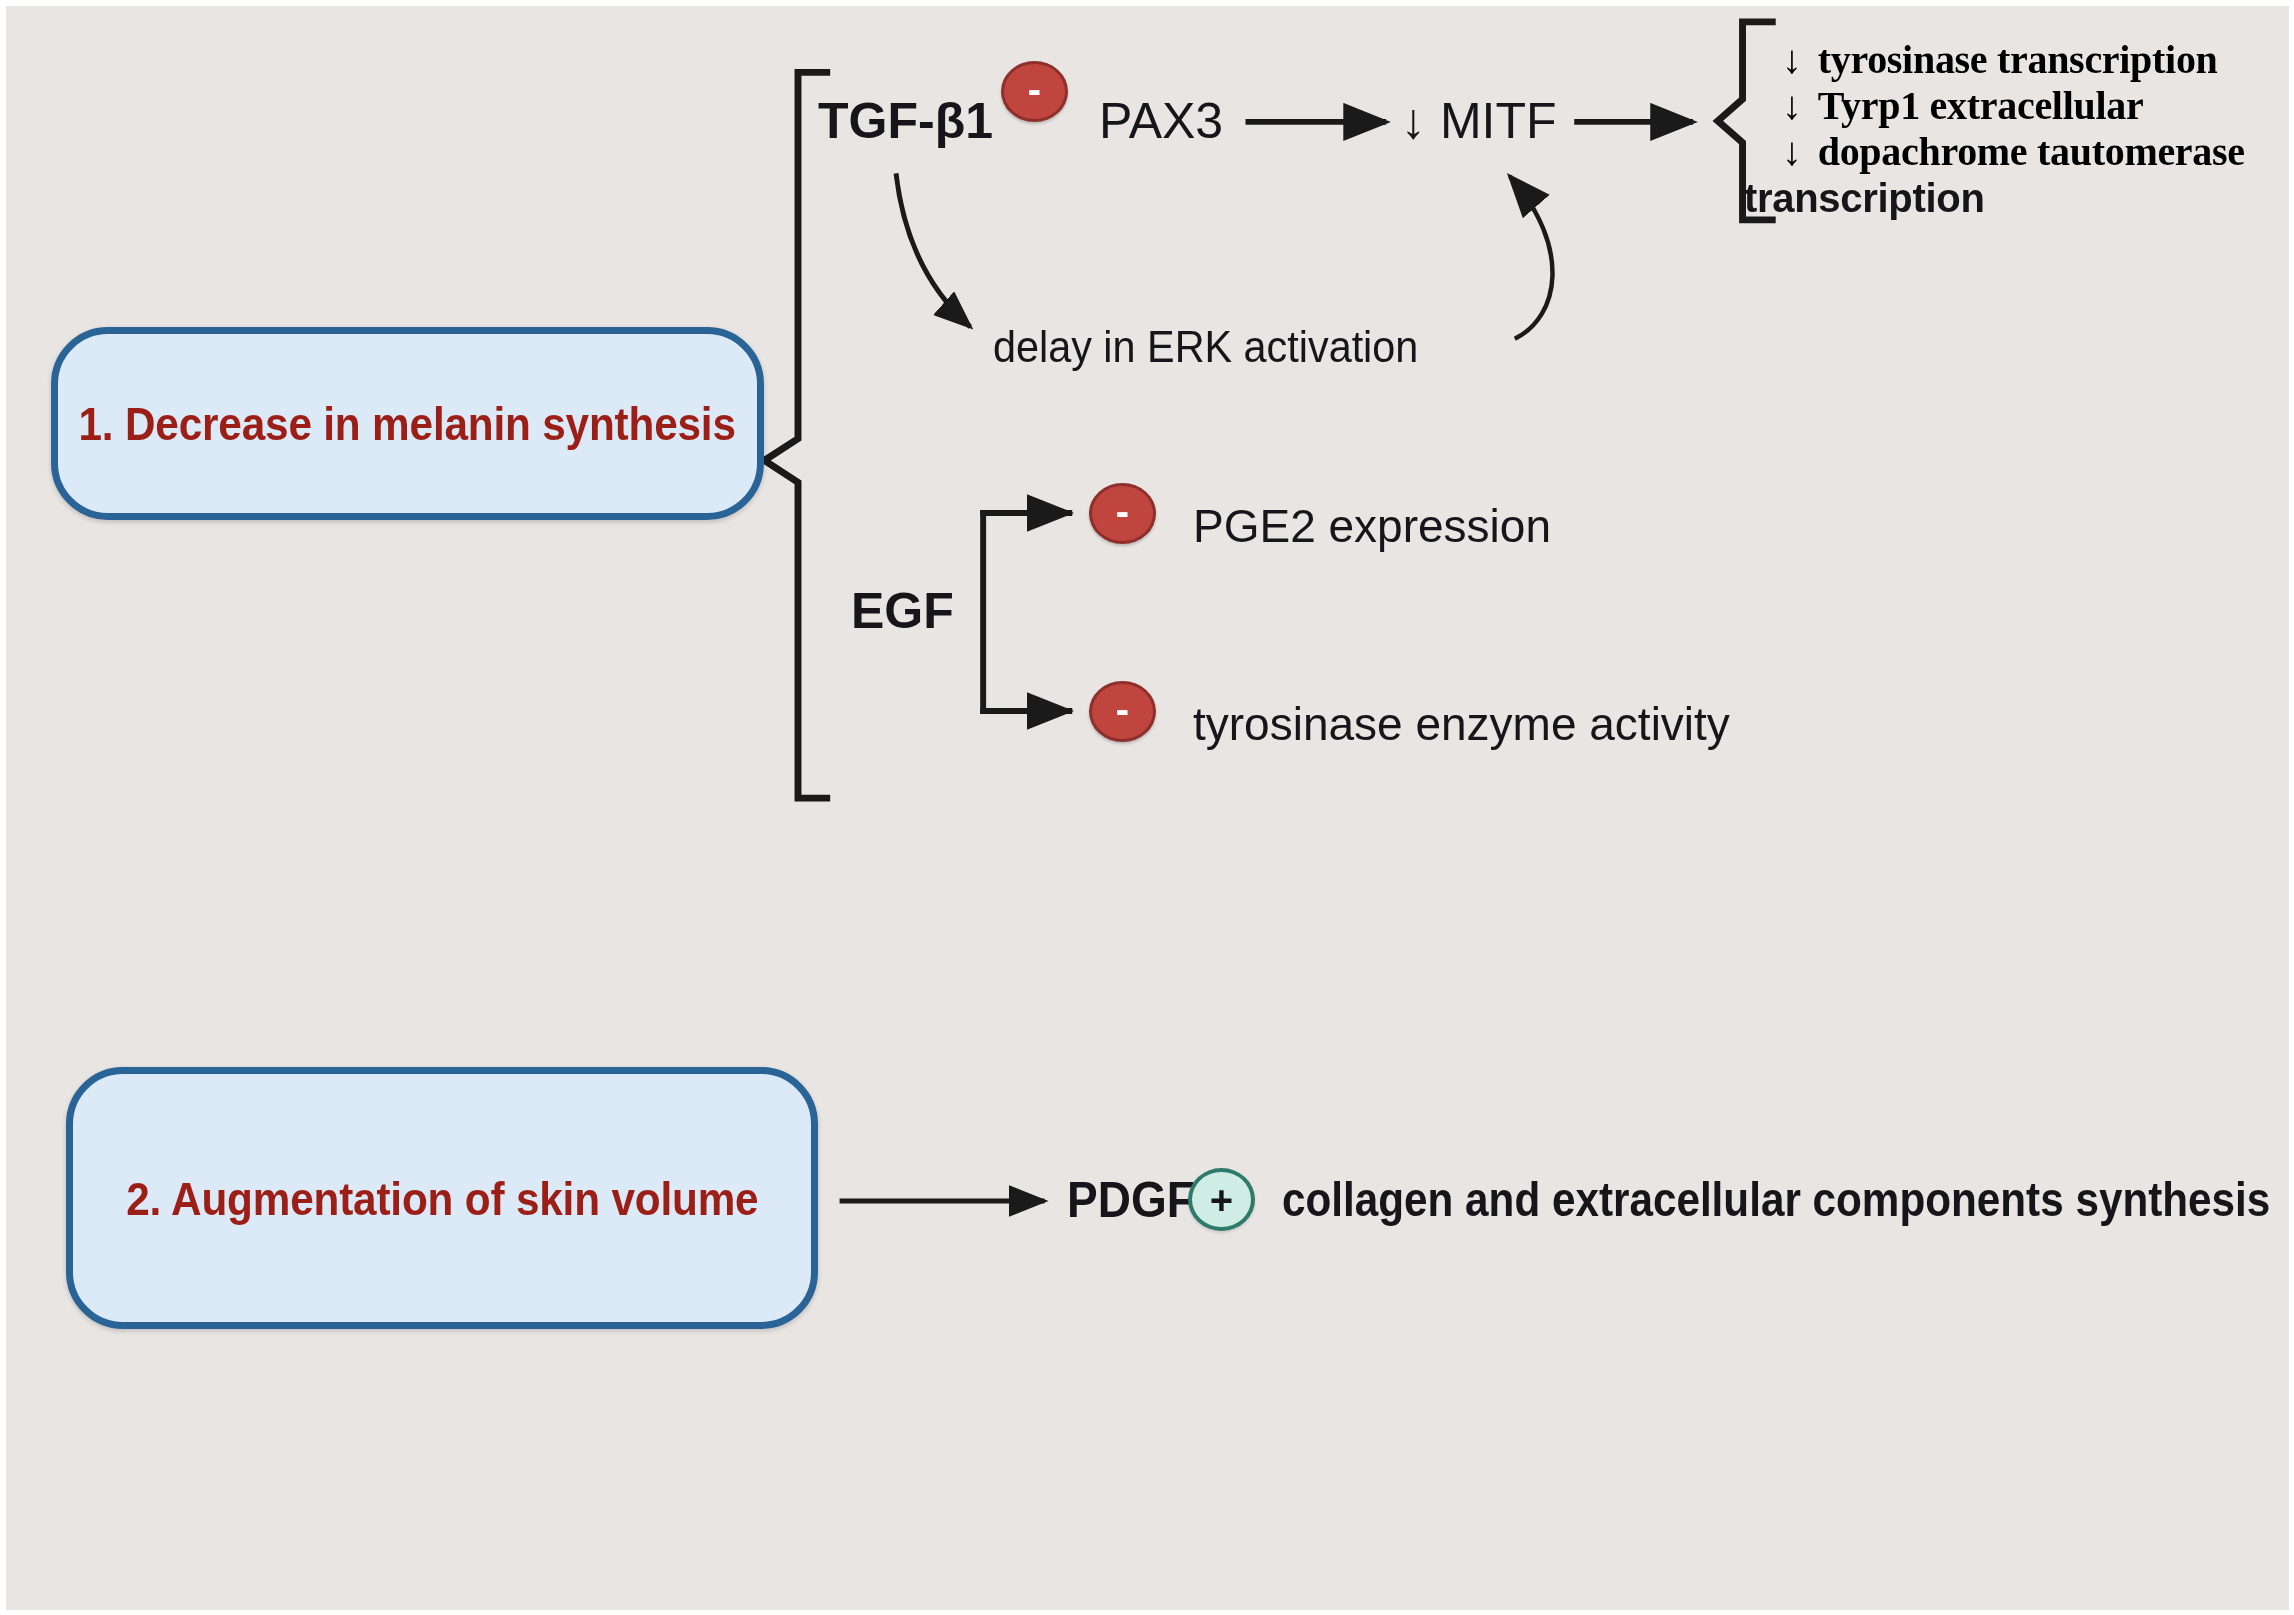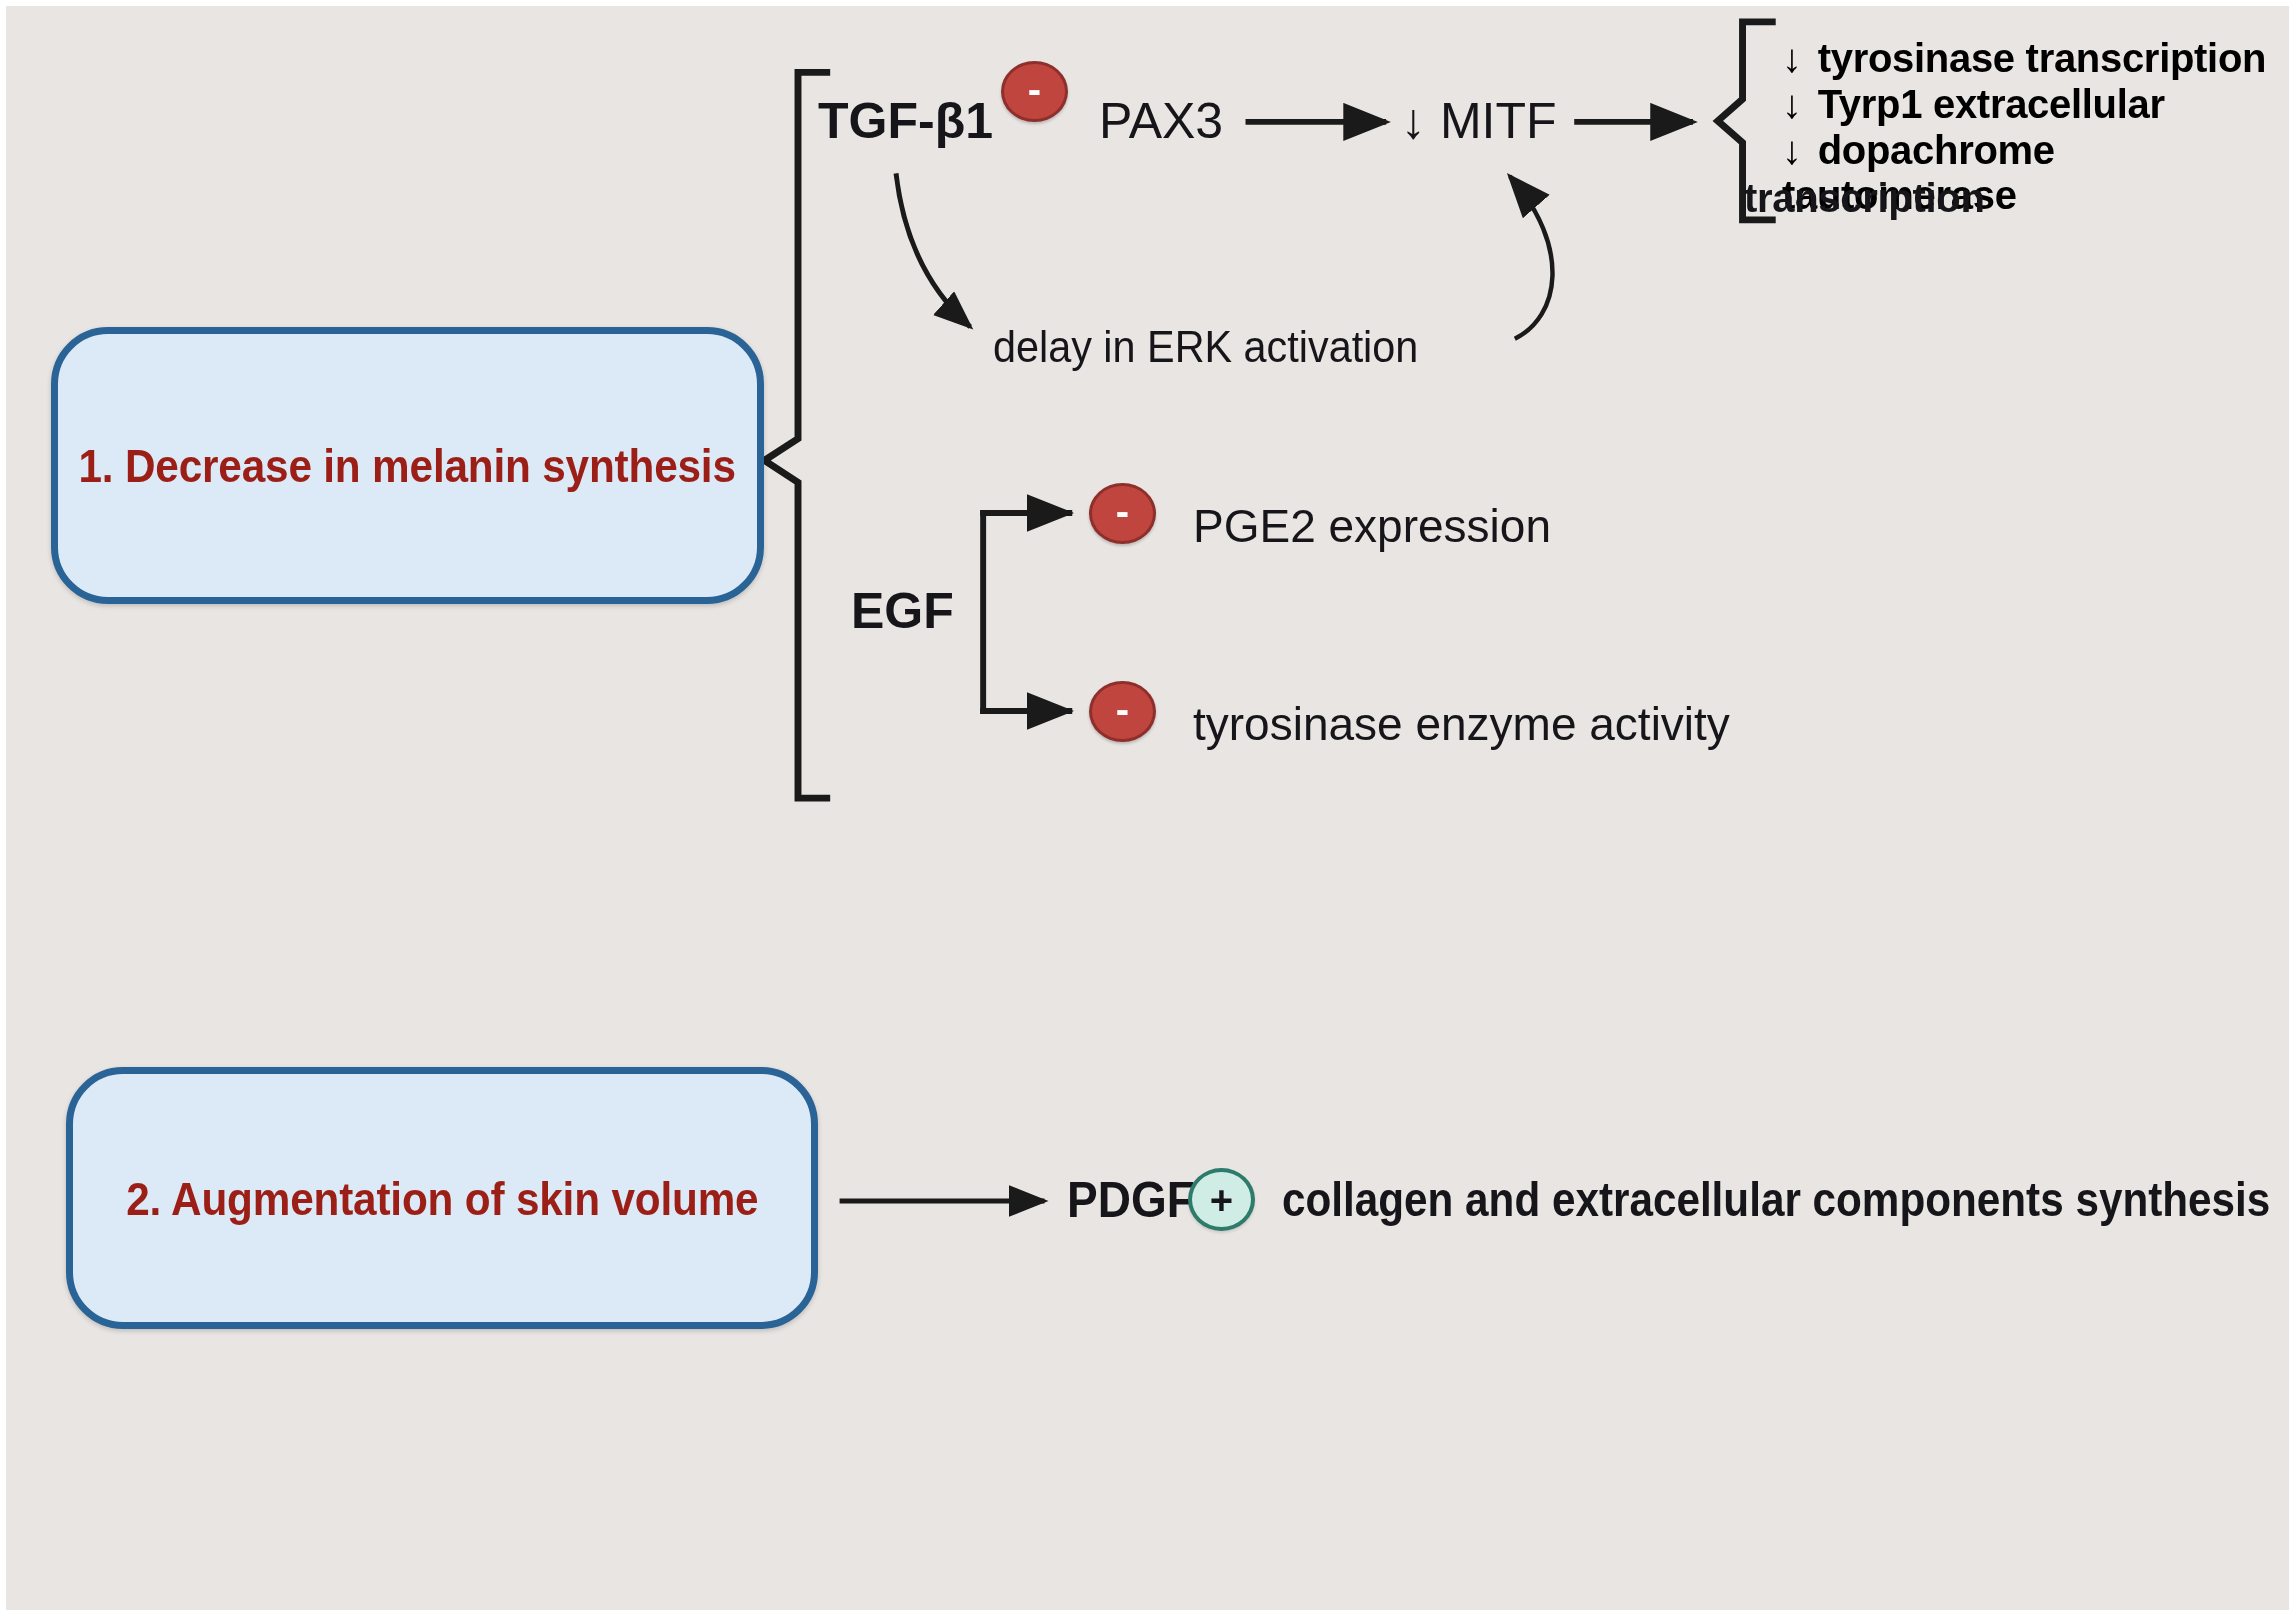--- a/index.html
+++ b/index.html
@@ -153,37 +153,37 @@
       <path d="M 993,518 L 993,718"></path>
       <path d="M 993,518 L 1080,518" marker-end="url(#ah)"></path>
       <path d="M 993,718 L 1080,718" marker-end="url(#ah)"></path>
     </g>
 
     <g stroke="#1a1a1a" stroke-width="5" fill="none">
       <path d="M 848,1213 L 1055,1213" marker-end="url(#ah)"></path>
     </g>
   </svg>
 
-  <div class="bluebox" style="left:51px; top:327px; width:713px; height:277px;">
+  <div class="bluebox" style="left:51px; top:327px; width:713px; height:193px;">
     <span class="boxlabel">1. Decrease in melanin synthesis</span>
   </div>
 
   <div class="node lbl-tgf" style="left:818px; top:96px;">TGF-β1</div>
 
   <div class="badge minus" style="left:1001px; top:61px;">
     <span>-</span>
   </div>
 
   <div class="node lbl-pax3" style="left:1099px; top:96px;">PAX3</div>
 
   <div class="node lbl-mitf" style="left:1401px; top:96px;">↓ MITF</div>
 
   <div class="node lbl-erk" style="left:993px; top:325px;">delay in ERK activation</div>
 
-  <div style="position:absolute; left:1782px; top:36px;">
+  <div style="position:absolute; left:1782px; top:36px;font-family:Liberation Serif, serif;">
     <div class="brace-item" style="height:46px;">
       <span class="arr">↓</span><span>tyrosinase transcription</span>
     </div>
     <div class="brace-item" style="height:46px;">
       <span class="arr">↓</span><span>Tyrp1 extracellular</span>
     </div>
     <div class="brace-item" style="height:46px;">
       <span class="arr">↓</span><span>dopachrome tautomerase</span>
     </div>
   </div>

